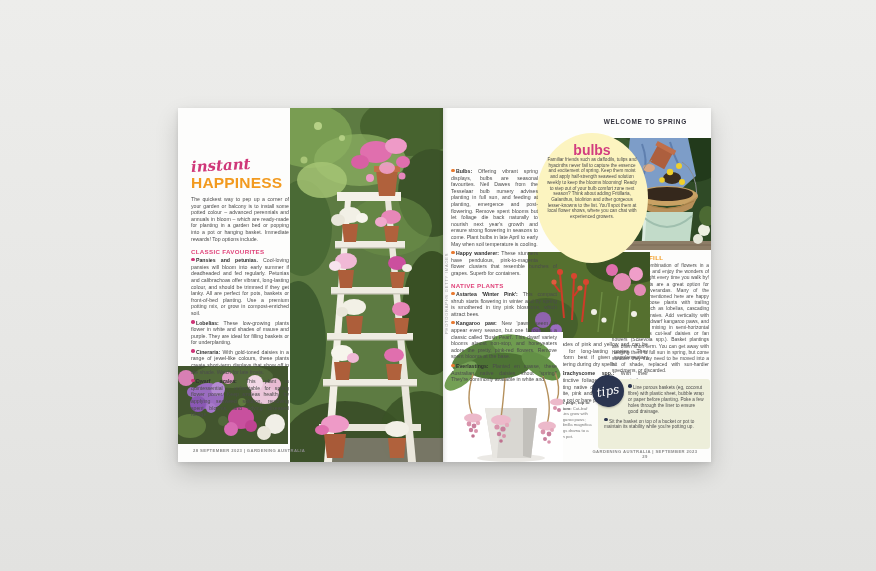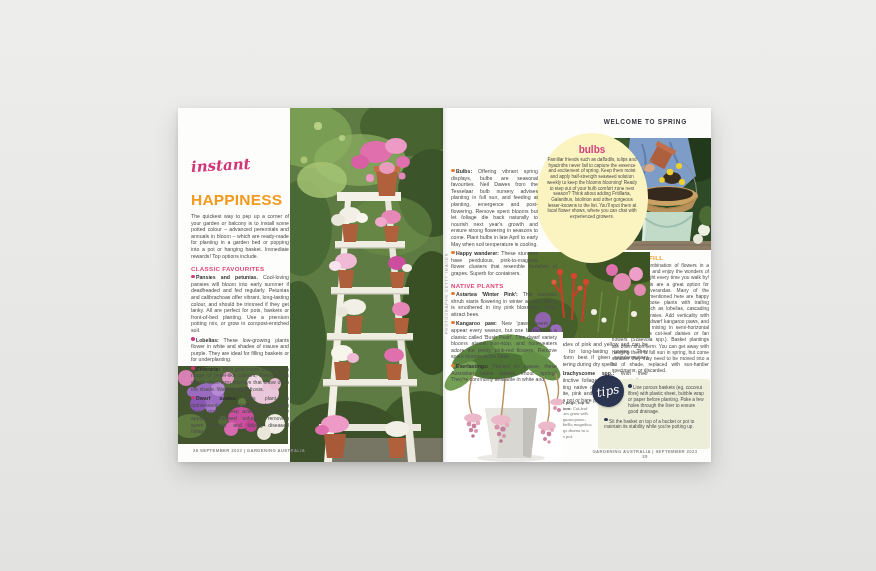--- a/index.html
+++ b/index.html
@@ -14,21 +14,21 @@
   }
   .fold{
     position:absolute;left:261px;top:0;width:9px;height:354px;pointer-events:none;z-index:5;
     background:linear-gradient(90deg,rgba(0,0,0,0) 0%,rgba(0,0,0,.10) 45%,rgba(0,0,0,.04) 70%,rgba(0,0,0,0) 100%);
   }
   .abs{position:absolute;}
   
   .lcol{left:13px;top:52px;width:98px;z-index:2;}
   .script-title{font-family:"DejaVu Serif",serif;font-style:italic;font-weight:700;
     font-size:15px;line-height:14px;color:#cf3779;transform:rotate(-3deg);transform-origin:left;}
-  .big-title{font-size:15.5px;font-weight:800;letter-spacing:.2px;color:#f29a1f;line-height:16px;margin-top:18px;}
+  .big-title{font-size:15.5px;font-weight:800;letter-spacing:.2px;color:#f29a1f;line-height:16px;margin-top:1px;}
   .body-txt{font-size:5.2px;line-height:6.6px;color:#4c4c4c;text-align:justify;}
   .intro{margin-top:5px;}
   .sec-h{font-size:6.2px;font-weight:800;letter-spacing:.3px;color:#e0457b;margin:6px 0 2px 0;}
   .sec-h.orange{color:#f29a1f;}
   p.b{margin:0 0 3px 0;}
   p.b b{color:#303030;}
   .dot{display:inline-block;width:3.5px;height:3.5px;border-radius:50%;vertical-align:1px;margin-right:1.5px;}
   .dot.m{background:#cf3779;}
   .dot.o{background:#e8792f;}
   .dot.n{background:#2b3550;}
@@ -42,21 +42,21 @@
   .rpage{left:265px;top:0;width:268px;height:354px;}
   .vcredit{left:1px;top:96px;height:130px;font-size:4px;letter-spacing:.8px;color:#a9a9a9;
     writing-mode:vertical-rl;transform:rotate(180deg);z-index:4;}
   .welcome{top:10px;left:140px;width:104px;text-align:right;font-size:6.5px;font-weight:800;
     letter-spacing:.7px;color:#33333d;}
   .colA{left:8px;top:60px;width:106px;z-index:2;}
   .bubble-spacer{float:right;width:19px;height:92px;}
   .bubble{left:93px;top:25px;width:112px;height:130px;border-radius:50%;background:#fcf4c0;
     z-index:1;display:flex;flex-direction:column;align-items:center;justify-content:flex-start;
     padding-top:12px;box-sizing:border-box;}
-  .bubble-title{font-size:10px;font-weight:800;color:#d23d7f;line-height:10px;}
+  .bubble-title{font-size:14px;font-weight:800;color:#d23d7f;line-height:10px;}
   .bubble-txt{font-size:4.6px;line-height:5.7px;color:#4c4c4c;text-align:center;width:92px;margin-top:2px;}
   .person-ph{left:169px;top:30px;width:99px;height:112px;}
   .spill{left:169px;top:146px;width:97px;height:124px;overflow:hidden;}
   .spill .sec-h{margin:0 0 2px 0;}
   .spill .body-txt{font-size:4.9px;line-height:6.2px;}
   .springflowers-ph{left:85px;top:144px;width:122px;height:86px;}
   .contTxt{left:113px;top:233px;width:92px;}
   .caption{left:113px;top:292px;width:42px;font-size:4.2px;line-height:5.6px;color:#777;}
   .caption b{color:#555;}
   .tipsbox{left:155px;top:271px;width:112px;height:70px;background:#edeeda;border-radius:3px;

